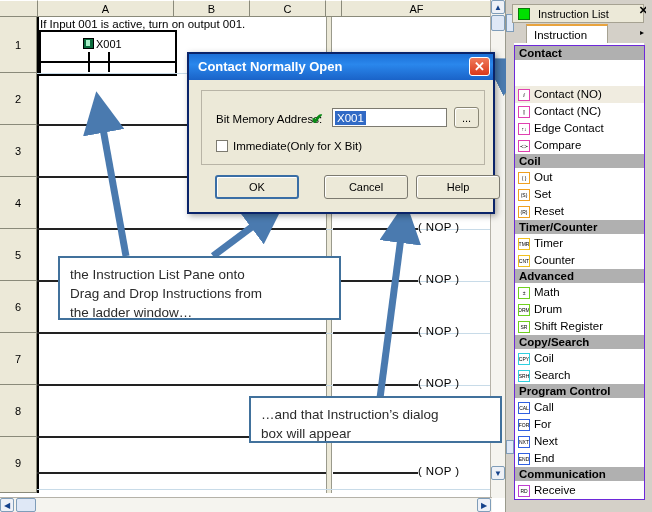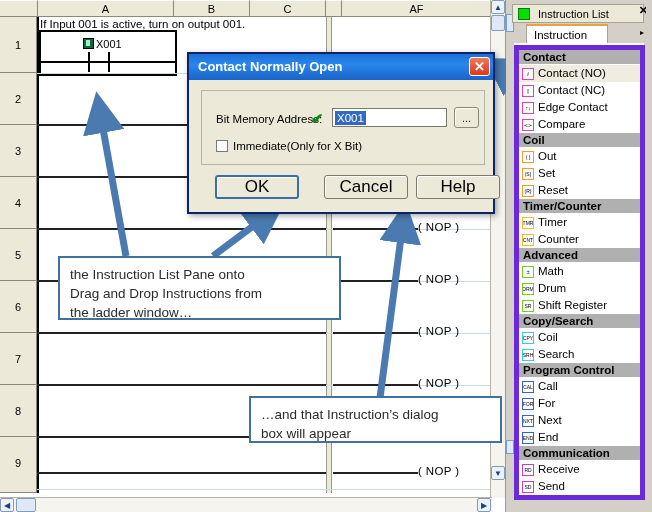--- a/index.html
+++ b/index.html
@@ -89,21 +89,21 @@
       padding:1px 2px;margin:2px 0 0 2px;}
   #browse-btn{position:absolute;left:252px;top:16px;width:25px;height:21px;
       background:#ece9d8;border:1px solid #8a8776;border-radius:3px;box-sizing:border-box;
       display:flex;align-items:center;justify-content:center;font-size:11px;
       box-shadow:inset 1px 1px 0 #fff;}
   #imm-row{position:absolute;left:14px;top:49px;font-size:11.5px;display:flex;align-items:center;justify-content:space-between;}
   #imm-box{display:inline-block;width:12px;height:12px;border:1px solid #7c7a70;
       background:#fff;margin-right:5px;box-sizing:border-box;}
   .dbtn{position:absolute;top:121px;height:24px;background:#ece9d8;
       border:1px solid #7c7a70;border-radius:3px;box-sizing:border-box;
-      display:flex;align-items:center;justify-content:center;font-size:17px;
+      display:flex;align-items:center;justify-content:center;font-size:11px;
       box-shadow:inset 1px 1px 0 #fff;}
   #btn-ok{left:26px;width:84px;border:2px solid #3a6ea5;}
   #btn-cancel{left:135px;width:84px;}
   #btn-help{left:227px;width:84px;}
 
   
   .callout{position:absolute;background:#fff;border:2px solid #41719c;
       box-sizing:border-box;padding:7px 10px;font-size:13.5px;line-height:1.42;
       color:#2b2b2b;font-family:"Liberation Sans",sans-serif;}
   #callout-1{left:58px;top:256px;width:283px;height:64px;}
@@ -122,27 +122,27 @@
   #il-green{width:12px;height:12px;background:#00e000;border:1px solid #0a7a0a;
       margin-left:5px;box-sizing:border-box;}
   #il-title{margin-left:8px;font-size:11px;}
   #il-x{position:absolute;right:4px;top:4px;font-size:11px;font-weight:bold;color:#000;}
   #il-tab{position:absolute;left:20px;top:24px;width:82px;height:20px;background:#fff;
       border:1px solid #a6a292;border-top:2px solid #e8a33d;border-bottom:none;
       box-sizing:border-box;font-size:11.5px;line-height:18px;padding-left:7px;}
   #il-tabbar{position:absolute;left:8px;top:43px;width:130px;height:2px;background:#fff;}
   #il-more{position:absolute;right:8px;top:28px;font-size:8px;color:#000;}
   #il-body{position:absolute;left:8px;top:45px;width:131px;height:455px;
-      background:#fff;border:5px solid #6d28d9;box-sizing:border-box;overflow:hidden;}
+      background:#fff;border:1px solid #6d28d9;box-sizing:border-box;overflow:hidden;}
   .il-group{height:15px;line-height:15px;background:#b0b0b0;font-weight:bold;
       font-size:11.5px;padding-left:4px;color:#000;box-sizing:border-box;
       border-bottom:1px solid #fff;}
   .il-item{height:17px;line-height:17px;font-size:11.5px;padding-left:3px;
       display:flex;align-items:center;box-sizing:border-box;color:#000;}
-  .il-item.sel{background:#f0ece0;}
+  .il-item.sel{background:#f0ece0;margin-top:25px;}
   .il-ico{width:12px;height:12px;margin-right:4px;flex:0 0 12px;
       box-sizing:border-box;border:1px solid #000;
       font-size:5px;line-height:10px;text-align:center;color:#000;
       font-family:"Liberation Sans",sans-serif;overflow:hidden;
       display:flex;align-items:center;justify-content:center;}
   #il-rightedge{position:absolute;right:0;top:0;width:6px;height:512px;background:#d4d0c8;}
   #il-scrollup{position:absolute;left:0;top:14px;width:8px;height:18px;background:#dfe8f6;
       border:1px solid #7f9db9;box-sizing:border-box;}
   #il-scrolldn{position:absolute;left:0;top:440px;width:8px;height:14px;background:#dfe8f6;
       border:1px solid #7f9db9;box-sizing:border-box;}

